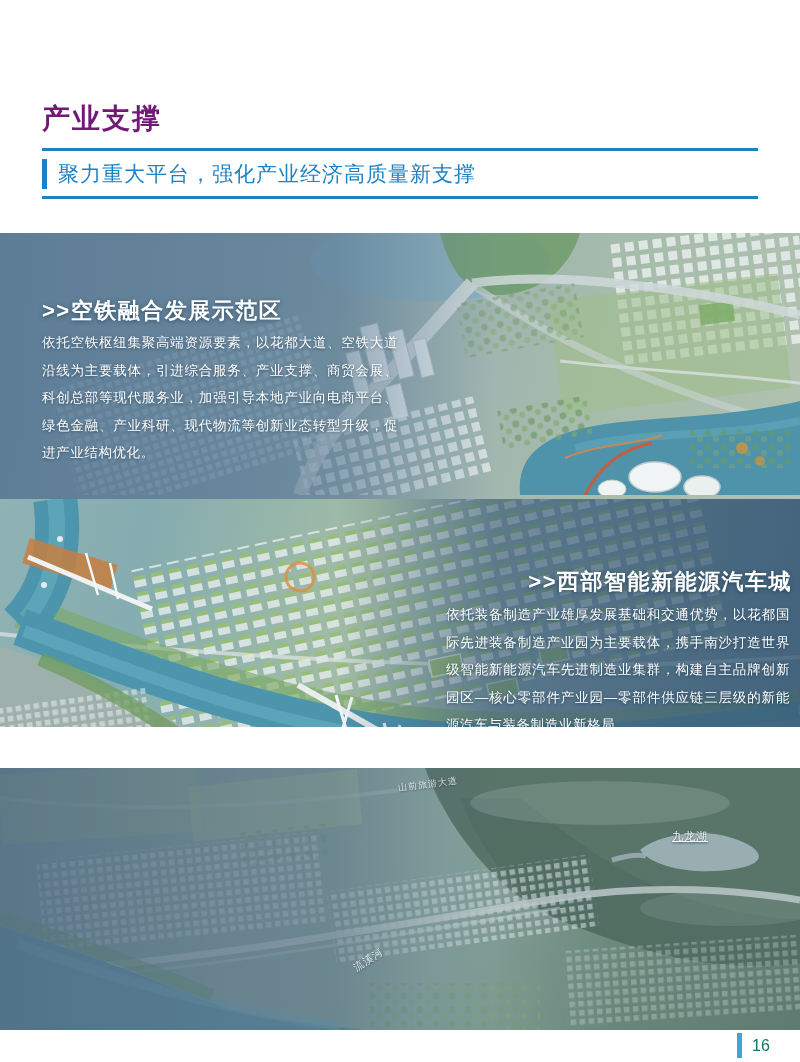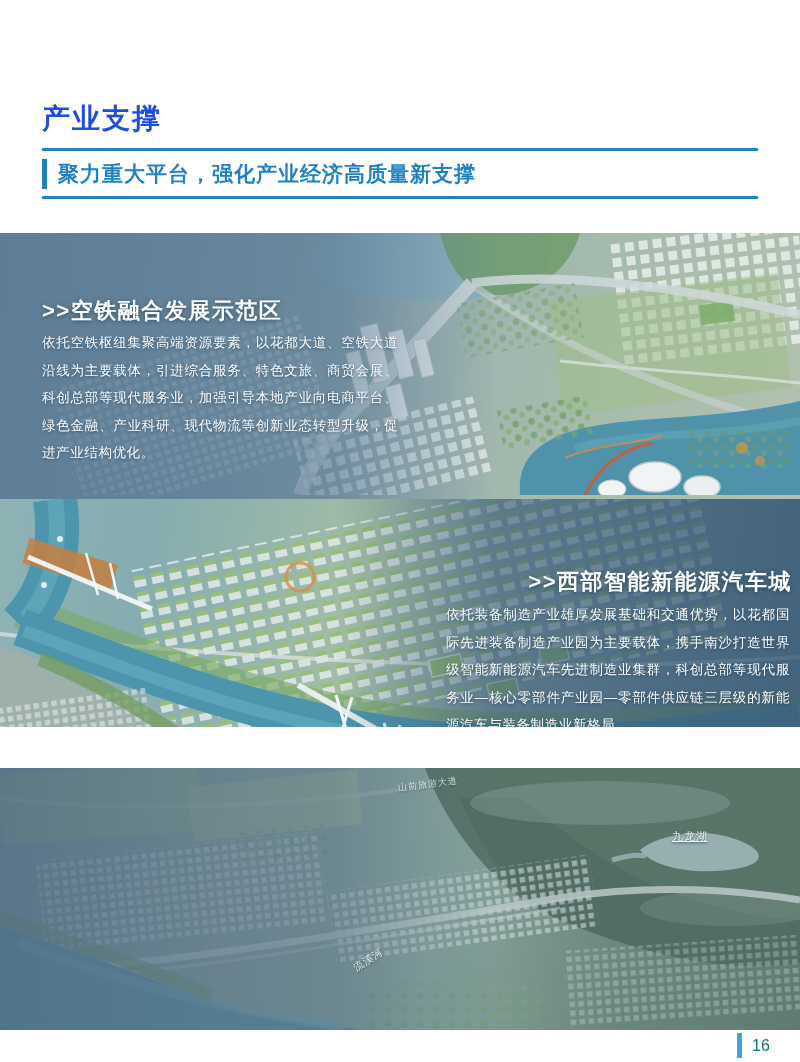--- a/index.html
+++ b/index.html
@@ -2,25 +2,25 @@
 <html><head>
 <meta charset="utf-8">
 <style>
   * { margin:0; padding:0; box-sizing:border-box; }
   html,body { background:#ffffff; }
   body { font-family:"Liberation Sans","DejaVu Sans",sans-serif; }
   .page { position:relative; width:800px; height:1062px; background:#ffffff; overflow:hidden; }
 
   
   .header { position:absolute; left:42px; right:42px; top:0; }
-  .page-title { position:absolute; top:100px; left:0; font-size:28px; font-weight:bold; color:#1d4ed8; letter-spacing:2px; }
+  .page-title { position:absolute; top:100px; left:0; font-size:28px; font-weight:bold; color:#701a75; letter-spacing:2px; }
   .rule { position:absolute; left:0; width:716px; height:3px; background:#1d81c3; }
   .rule-top { top:148px; }
   .rule-bottom { top:196px; }
-  .subtitle { position:absolute; top:159px; left:0; font-size:21px; font-weight:bold; color:#1d81c3;
+  .subtitle { position:absolute; top:159px; left:0; font-size:21px; font-weight:normal; color:#1d81c3;
               border-left:5px solid #1d81c3; padding-left:11px; line-height:30px; letter-spacing:1px; }
 
   
   .section { position:absolute; left:0; width:800px; overflow:hidden; }
   .section svg.art { position:absolute; left:0; top:0; }
   .sec1 { top:233px; height:320px; background:linear-gradient(105deg,#7d97a9 0%,#87a2ae 32%,#9db2b2 52%,#a6bcab 72%,#b2c2b0 100%); }
   .sec2 { top:499px; height:228px; background:linear-gradient(100deg,#8fb3b5 0%,#85acb0 18%,#a3bda6 45%,#8ca7b1 68%,#6f93a6 100%); }
   .sec3 { top:768px; height:262px; background:linear-gradient(100deg,#87a0ab 0%,#95ada6 30%,#8aa79a 55%,#627f6b 78%,#53705f 100%); }
   .shade { position:absolute; inset:0; }
   .sec1 .shade { background:linear-gradient(90deg,rgba(86,119,146,.80) 0%,rgba(86,119,146,.60) 42%,rgba(110,140,160,0) 62%); }
@@ -109,21 +109,21 @@
       <path d="M585,262 C600,232 622,216 652,210" stroke="#cc5a35" stroke-width="3" fill="none" opacity=".9"></path>
       <path d="M565,225 C600,210 638,212 662,202" stroke="#d98a48" stroke-width="2" fill="none" opacity=".8"></path>
       <rect x="500" y="170" width="90" height="40" fill="url(#pTrees)" opacity=".7" transform="rotate(-10 545 190)"></rect>
       <rect x="690" y="195" width="100" height="40" fill="url(#pTrees)" opacity=".6"></rect>
       <circle cx="742" cy="215" r="6" fill="#c9973f" opacity=".8"></circle>
       <circle cx="760" cy="228" r="5" fill="#c9973f" opacity=".7"></circle>
       <rect x="460" y="60" width="120" height="55" fill="url(#pTrees)" opacity=".5" transform="rotate(-10 520 88)"></rect>
     </svg>
     <div class="shade"></div>
     <div class="sec-text sec-title t1">&gt;&gt;空铁融合发展示范区</div>
-    <div class="sec-text sec-body b1">依托空铁枢纽集聚高端资源要素，以花都大道、空铁大道沿线为主要载体，引进综合服务、特色文旅、商贸会展、科创总部等现代服务业，加强引导本地产业向电商平台、绿色金融、产业科研、现代物流等创新业态转型升级，促进产业结构优化。</div>
+    <div class="sec-text sec-body b1">依托空铁枢纽集聚高端资源要素，以花都大道、空铁大道沿线为主要载体，引进综合服务、产业支撑、商贸会展、科创总部等现代服务业，加强引导本地产业向电商平台、绿色金融、产业科研、现代物流等创新业态转型升级，促进产业结构优化。</div>
   </div>
 
   <div class="section sec2">
     <svg class="art" width="800" height="262" viewBox="0 0 800 262">
       <rect x="140" y="10" width="580" height="190" fill="url(#pBlocksGreen)" opacity=".9" transform="rotate(-12 430 105)"></rect>
       <path d="M0,135 C250,160 520,178 800,158" stroke="#dfe5e5" stroke-width="4" fill="none" opacity=".7"></path>
       <circle cx="300" cy="78" r="14" fill="none" stroke="#d98f4a" stroke-width="3" opacity=".85"></circle>
       <rect x="430" y="158" width="32" height="17" fill="#9cc172" stroke="#dde6e4" stroke-width="1.5" transform="rotate(-12 446 166)"></rect>
       <rect x="488" y="182" width="30" height="16" fill="#9cc172" stroke="#dde6e4" stroke-width="1.5" transform="rotate(-12 503 190)"></rect>
       <rect x="540" y="148" width="28" height="15" fill="#9cc172" stroke="#dde6e4" stroke-width="1.5" transform="rotate(-12 554 155)"></rect>
@@ -142,21 +142,21 @@
       <path d="M298,186 L432,262" stroke="#e8eeee" stroke-width="6"></path>
       <path d="M336,196 L346,230 M352,198 L342,232" stroke="#f4f7f7" stroke-width="3"></path>
       <path d="M384,224 L394,258 M400,226 L390,260" stroke="#f4f7f7" stroke-width="3"></path>
       <circle cx="60" cy="40" r="3" fill="#f2f5f5" opacity=".9"></circle>
       <circle cx="44" cy="86" r="3" fill="#f2f5f5" opacity=".9"></circle>
       <circle cx="520" cy="252" r="3" fill="#f2f5f5" opacity=".9"></circle>
       <circle cx="640" cy="238" r="3" fill="#f2f5f5" opacity=".9"></circle>
     </svg>
     <div class="shade"></div>
     <div class="sec-text sec-title t2">&gt;&gt;西部智能新能源汽车城</div>
-    <div class="sec-text sec-body b2">依托装备制造产业雄厚发展基础和交通优势，以花都国际先进装备制造产业园为主要载体，携手南沙打造世界级智能新能源汽车先进制造业集群，科创总部等现代服务业—核心零部件产业园—零部件供应链三层级的新能源汽车与装备制造业新格局。</div>
+    <div class="sec-text sec-body b2">依托装备制造产业雄厚发展基础和交通优势，以花都国际先进装备制造产业园为主要载体，携手南沙打造世界级智能新能源汽车先进制造业集群，构建自主品牌创新园区—核心零部件产业园—零部件供应链三层级的新能源汽车与装备制造业新格局。</div>
   </div>
 
   <div class="section sec3">
     <svg class="art" width="800" height="262" viewBox="0 0 800 262">
       <path d="M425,0 L800,0 L800,195 C720,205 648,188 560,152 C498,126 448,62 425,0 Z" fill="#4b6753"></path>
       <path d="M520,30 C560,60 600,95 660,120 C710,140 760,150 800,152 L800,195 C720,205 648,188 560,152 C515,132 480,80 460,30 Z" fill="#3c5847" opacity=".55"></path>
       <ellipse cx="600" cy="35" rx="130" ry="22" fill="#cfdad8" opacity=".22"></ellipse>
       <ellipse cx="730" cy="140" rx="90" ry="18" fill="#cfdad8" opacity=".15"></ellipse>
       <path d="M640,82 C660,66 702,60 732,70 C762,79 770,94 740,100 C700,108 654,101 640,82 Z" fill="#a9bcc0" opacity=".9"></path>
       <path d="M612,92 C625,88 638,86 646,88" stroke="#a9bcc0" stroke-width="5" fill="none" opacity=".8"></path>

